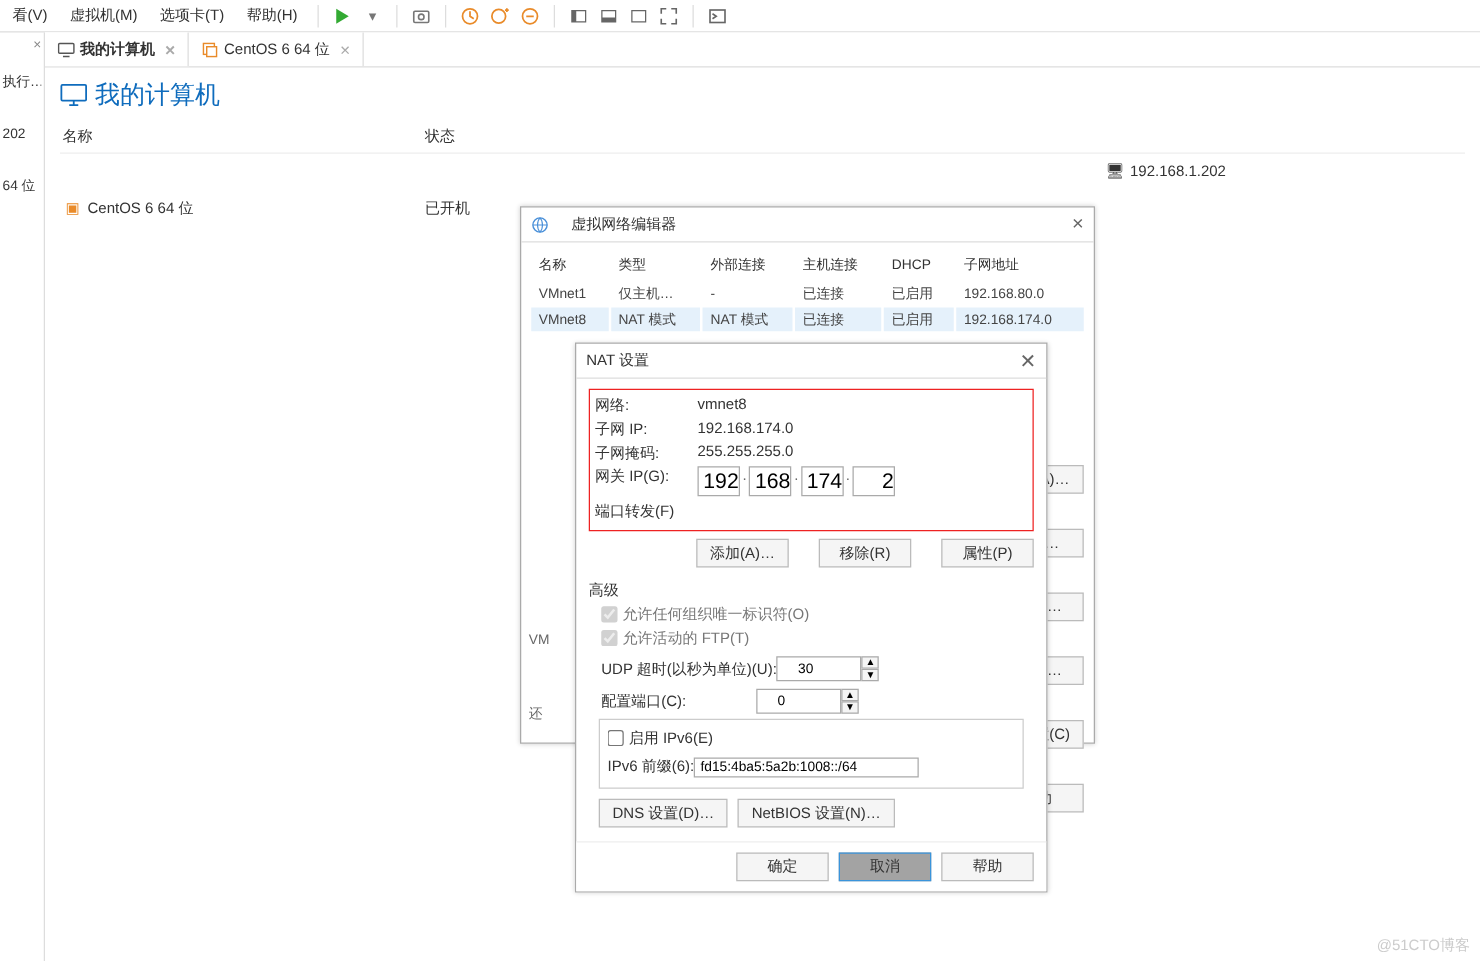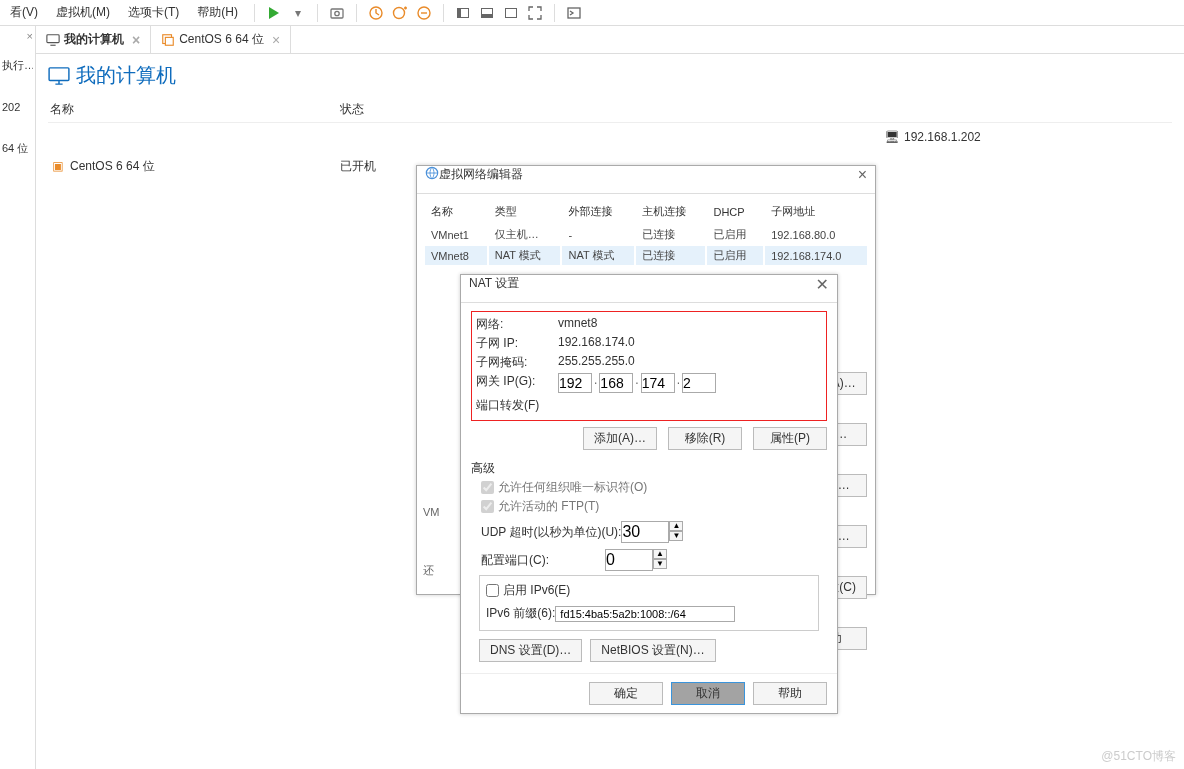--- a/index.html
+++ b/index.html
@@ -38,21 +38,21 @@
 
 .vm-table { padding: 0 12px; }
 .vm-table .hdr { display:flex; gap: 0; font-size: 12px; color:#333; border-bottom:1px solid #eee; }
 .vm-table .col-name { width: 290px; padding: 4px 2px; }
 .vm-table .col-state { flex:1; padding: 4px 2px; }
 .vm-table .body-row { display:flex; padding: 3px 0; align-items:center;justify-content:flex-end; }
 .vm-table .body-row .ic { width:16px; display:inline-flex; justify-content:center; margin-right:4px; }
 
 
 .dialog { position: absolute; background: #fff; border: 1px solid #aaa; box-shadow: 0 0 4px rgba(0,0,0,0.2); }
-.dlg-title { height: 28px; display:flex; padding: 0 8px; border-bottom: 1px solid #ddd; gap:0; }
+.dlg-title { height: 28px; display:flex; align-items:center; padding: 0 8px; border-bottom: 1px solid #ddd; gap:18px; }
 .dlg-title .x { margin-left:auto; font-size:16px; color:#666; cursor:pointer; }
 .dlg-title .globe { width:14px; height:14px; }
 
 
 .vne { left: 416px; top: 165px; width: 460px; height: 430px; }
 .vne-table { width: 100%; font-size: 11px; }
 .vne-table thead td { padding: 4px 6px; }
 .vne-table tbody td { padding: 2px 6px; color:#444; }
 .vne-table tbody tr.sel { background: #e5f1fb; }
 .vne-body { padding: 4px 6px; }
@@ -61,32 +61,32 @@
 .btn.highlight { border:1px solid #3a94db; background:#a3a3a3; }
 .vne .label-vm { position:absolute; left:6px; top:340px; font-size:11px; color:#666; }
 
 
 .nat { left: 460px; top: 274px; width: 378px; height: 440px; }
 .nat-body { padding: 8px 10px; font-size: 12px; }
 .redbox { border: 1.5px solid #e22; padding: 2px 4px 4px 4px; margin-bottom: 2px; }
 .kv { display:flex; gap: 10px; margin: 2px 0; font-size:12px; }
 .kv .k { width: 72px; text-align: left; }
 .segip { display:flex; gap:0; }
-.segip input { width: 34px; text-align:left; border:1px solid #aaa; font-size:14px; padding:1px 0; }
+.segip input { width: 34px; text-align:right; border:1px solid #aaa; font-size:17px; padding:1px 0; }
 .segip .dot { padding: 0 2px; color:#666; }
 .group-title { font-size:12px; margin: 4px 0 2px 0; }
 .pf-table { border:1px solid #bbb; height: 54px; margin-top:2px; }
 .pf-table .hdr { display:flex; font-size:11px; border-bottom:1px solid #ddd; position:relative; }
 .pf-table .hdr span { padding:2px 4px; }
-.pf-btns { display:flex; justify-content:flex-end; gap:11px; margin-top:6px;align-items:flex-end; }
+.pf-btns { display:flex; justify-content:flex-end; gap:24px; margin-top:6px;align-items:flex-end; }
 .chk { display:flex; align-items:center; gap:4px; font-size:12px; color:#777; margin:2px 0 2px 10px; }
 .chk input { accent-color:#666; }
 .inline-field { display:flex; align-items:center; gap:0; margin: 6px 0 4px 10px; font-size:12px; }
 .spin { display:flex; }
-.spin input { width:48px; border:1px solid #aaa; padding:1px 0; font-size:16px; }
+.spin input { width:68px; border:1px solid #aaa; padding:1px 16px; font-size:11px; }
 .spin .arrows { display:flex; flex-direction:column; }
 .spin .arrows button { width:14px; height:10px; font-size:8px; line-height:8px; border:1px solid #aaa; background:#f5f5f5; cursor:pointer; padding:0; }
 .ipv6box { border:1px solid #ccc; padding:4px 6px; margin: 4px 8px; }
 .ipv6-pref input { width: 180px; border:1px solid #aaa; font-size:11px; padding:1px 4px; }
 .bottom-btns { display:flex; justify-content:flex-end; gap:8px; padding: 8px 10px; border-top:1px solid #eee; position:absolute; bottom:0; left:0; right:0; background:#fff; }
 .watermark { position:absolute; right:8px; bottom:4px; color:#ccc; font-size:12px; }
 </style>
 </head>
 <body>
 

